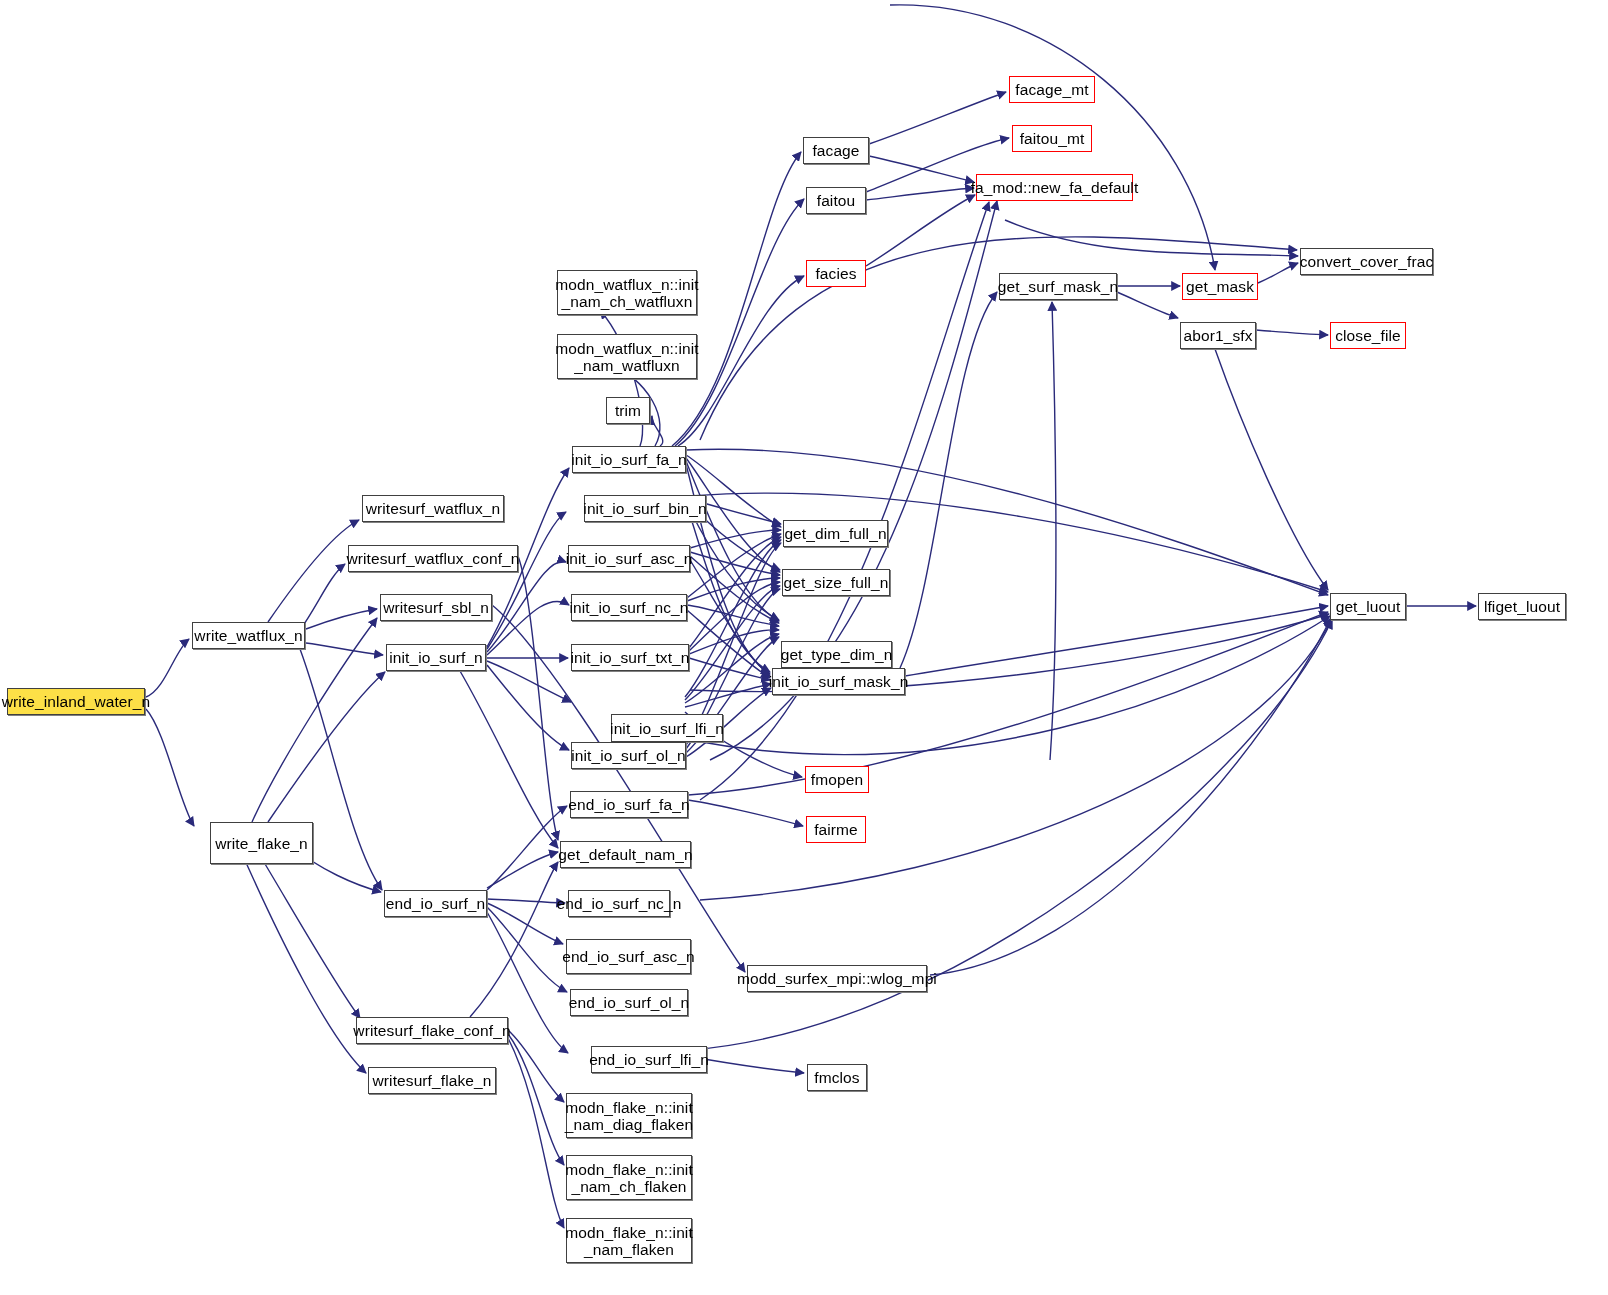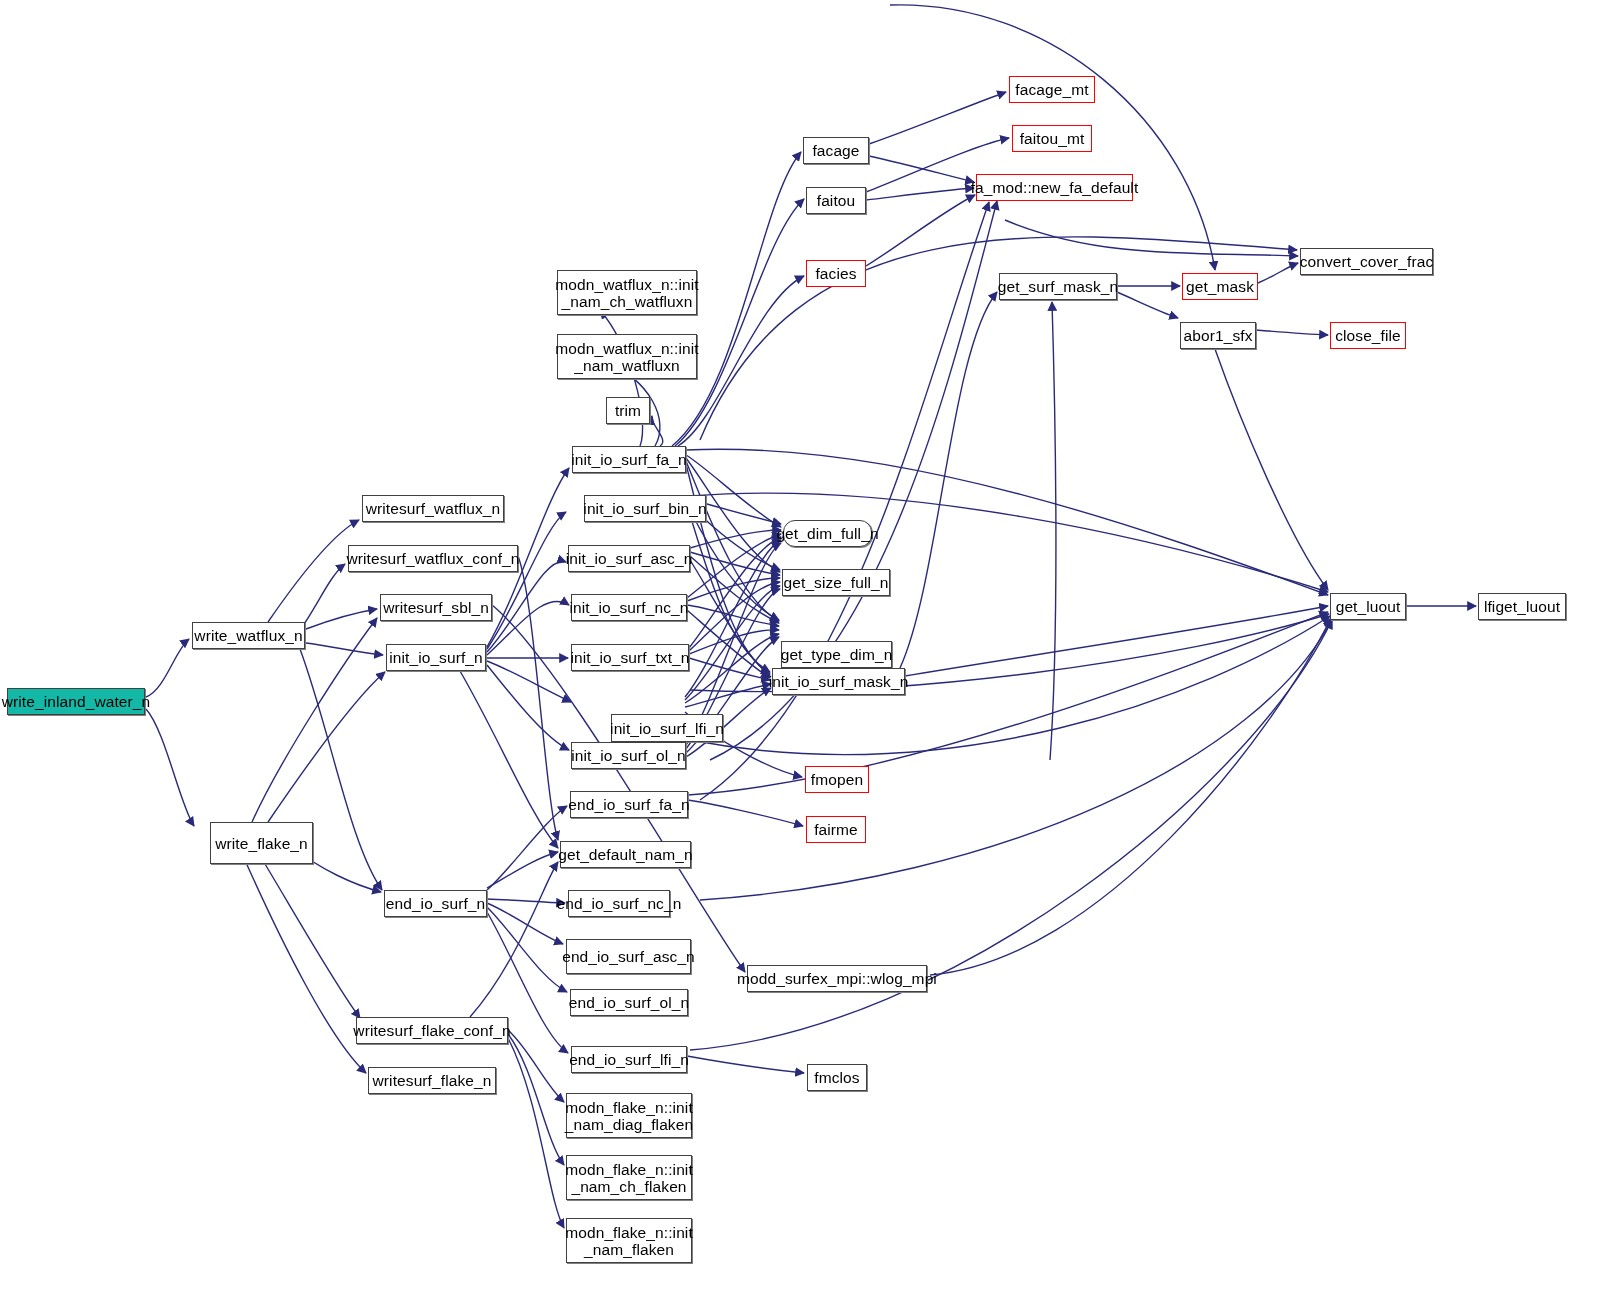--- a/index.html
+++ b/index.html
@@ -38,21 +38,21 @@
     line-height: 17px;
     white-space: pre-line;
     letter-spacing: 0.1px;
     box-shadow: 1px 1px 0 0 #808080;
   }
   .node.red {
     border: 1px solid #ff0000;
     box-shadow: none;
   }
   .node.root {
-    background: #14b8a6;
+    background: #fde047;
     border: 1px solid #404040;
   }
   .node span {
     display: block;
     padding: 0 5px;
   }
 </style>
 </head>
 <body>
 
@@ -261,21 +261,21 @@
   </div>
   <div class="node" style="left:568px;top:890px;width:102px;height:27px;">
     <span>end_io_surf_nc_n</span>
   </div>
   <div class="node" style="left:566px;top:939px;width:125px;height:35px;">
     <span>end_io_surf_asc_n</span>
   </div>
   <div class="node" style="left:570px;top:989px;width:118px;height:27px;">
     <span>end_io_surf_ol_n</span>
   </div>
-  <div class="node" style="left:571px;top:1046px;width:116px;height:27px;">
+  <div class="node" style="left:591px;top:1046px;width:116px;height:27px;">
     <span>end_io_surf_lfi_n</span>
   </div>
   <div class="node" style="left:566px;top:1093px;width:126px;height:45px;">
     <span>modn_flake_n::init
 _nam_diag_flaken</span>
   </div>
   <div class="node" style="left:566px;top:1155px;width:126px;height:45px;">
     <span>modn_flake_n::init
 _nam_ch_flaken</span>
   </div>
@@ -285,21 +285,21 @@
   </div>
   <div class="node" style="left:803px;top:137px;width:66px;height:27px;text-align:right;">
     <span>facage</span>
   </div>
   <div class="node" style="left:806px;top:187px;width:60px;height:27px;">
     <span>faitou</span>
   </div>
   <div class="node red" style="left:806px;top:260px;width:60px;height:27px;">
     <span>facies</span>
   </div>
-  <div class="node" style="left:783px;top:520px;width:89px;height:27px;border-radius:12px;">
+  <div class="node" style="left:783px;top:520px;width:105px;height:27px;">
     <span>get_dim_full_n</span>
   </div>
   <div class="node" style="left:782px;top:569px;width:108px;height:27px;">
     <span>get_size_full_n</span>
   </div>
   <div class="node" style="left:781px;top:641px;width:111px;height:27px;">
     <span>get_type_dim_n</span>
   </div>
   <div class="node" style="left:772px;top:668px;width:133px;height:27px;">
     <span>init_io_surf_mask_n</span>

